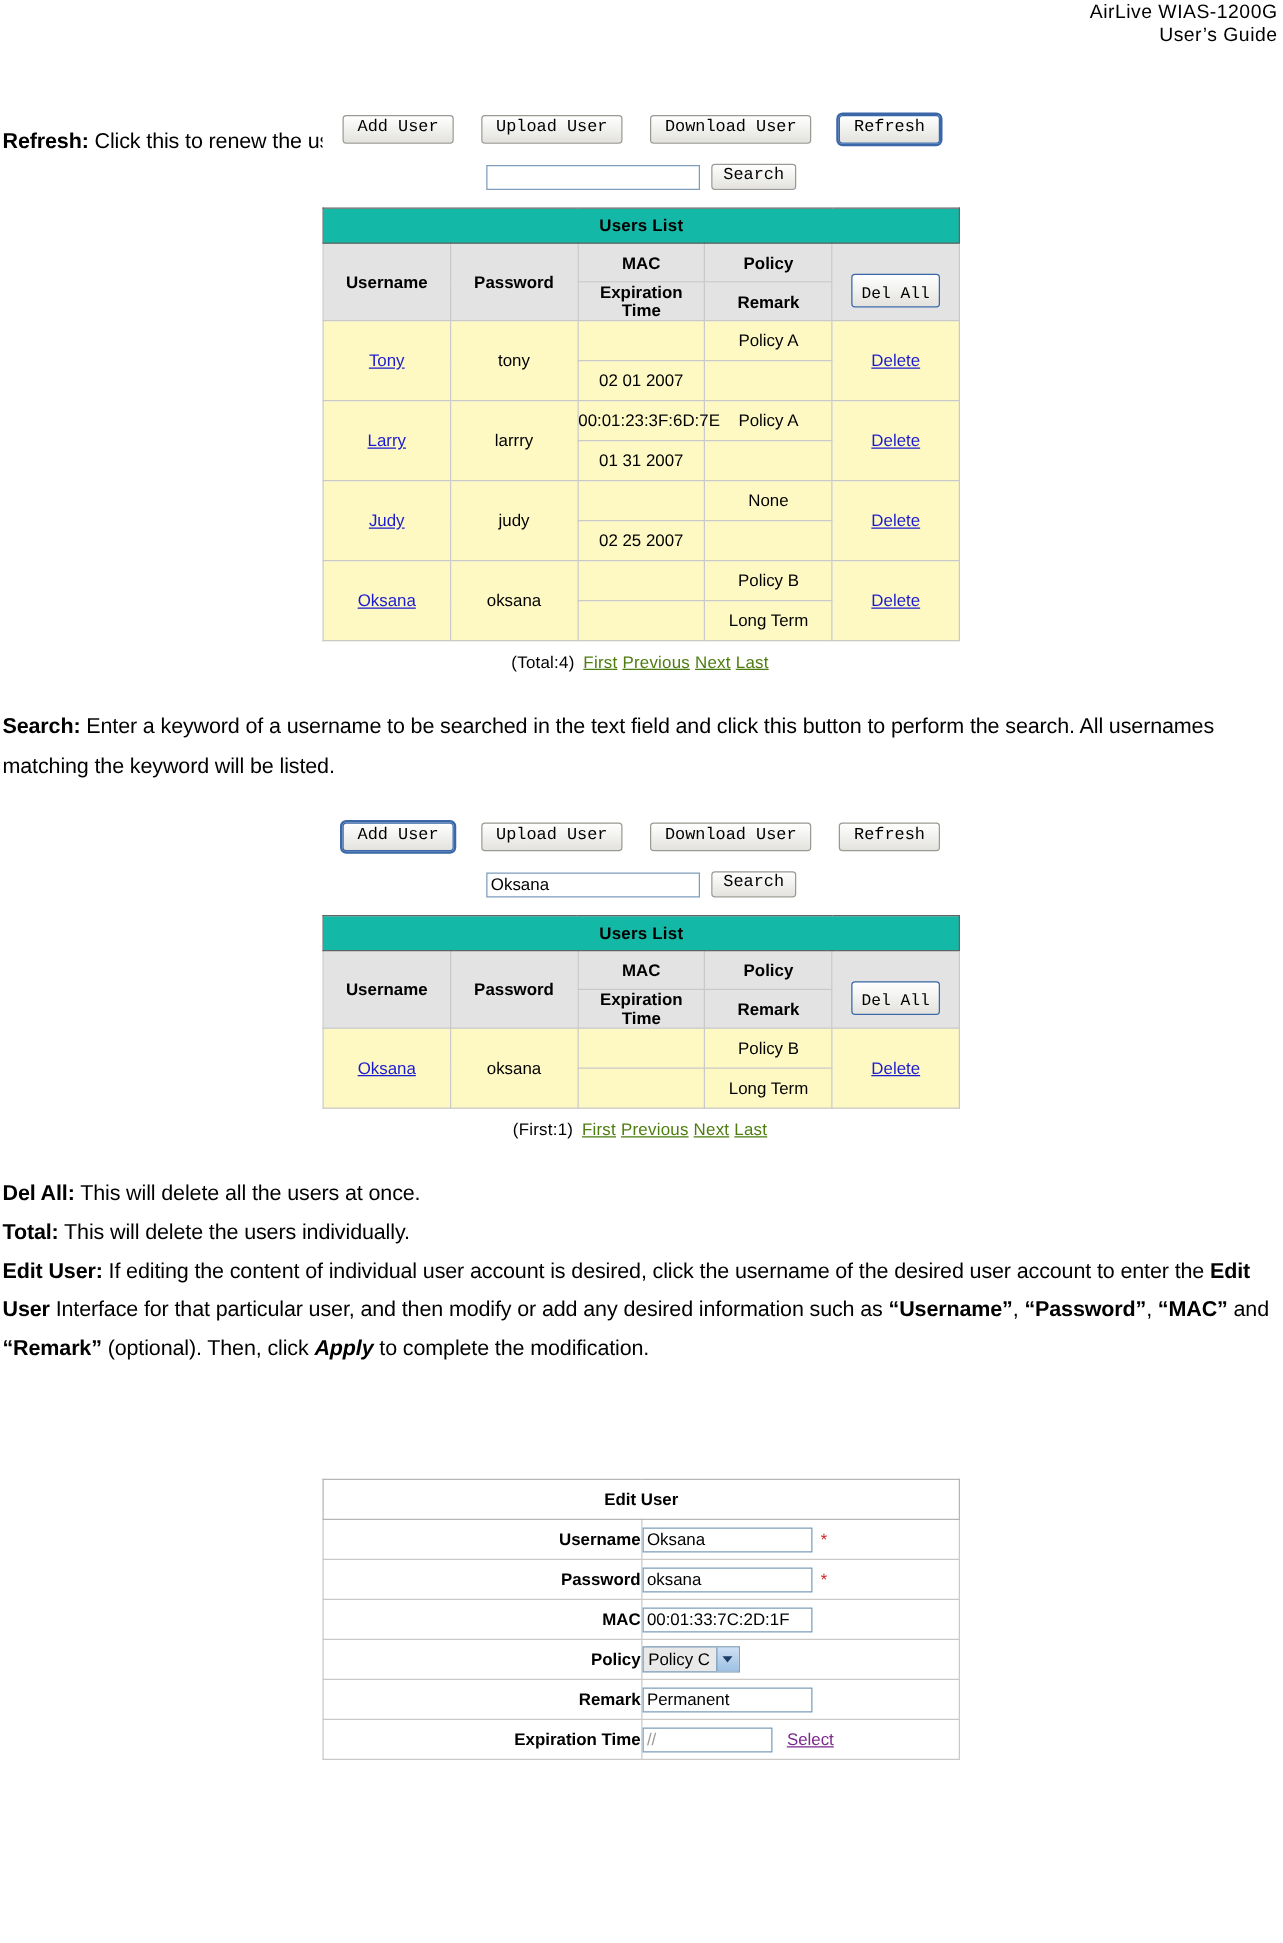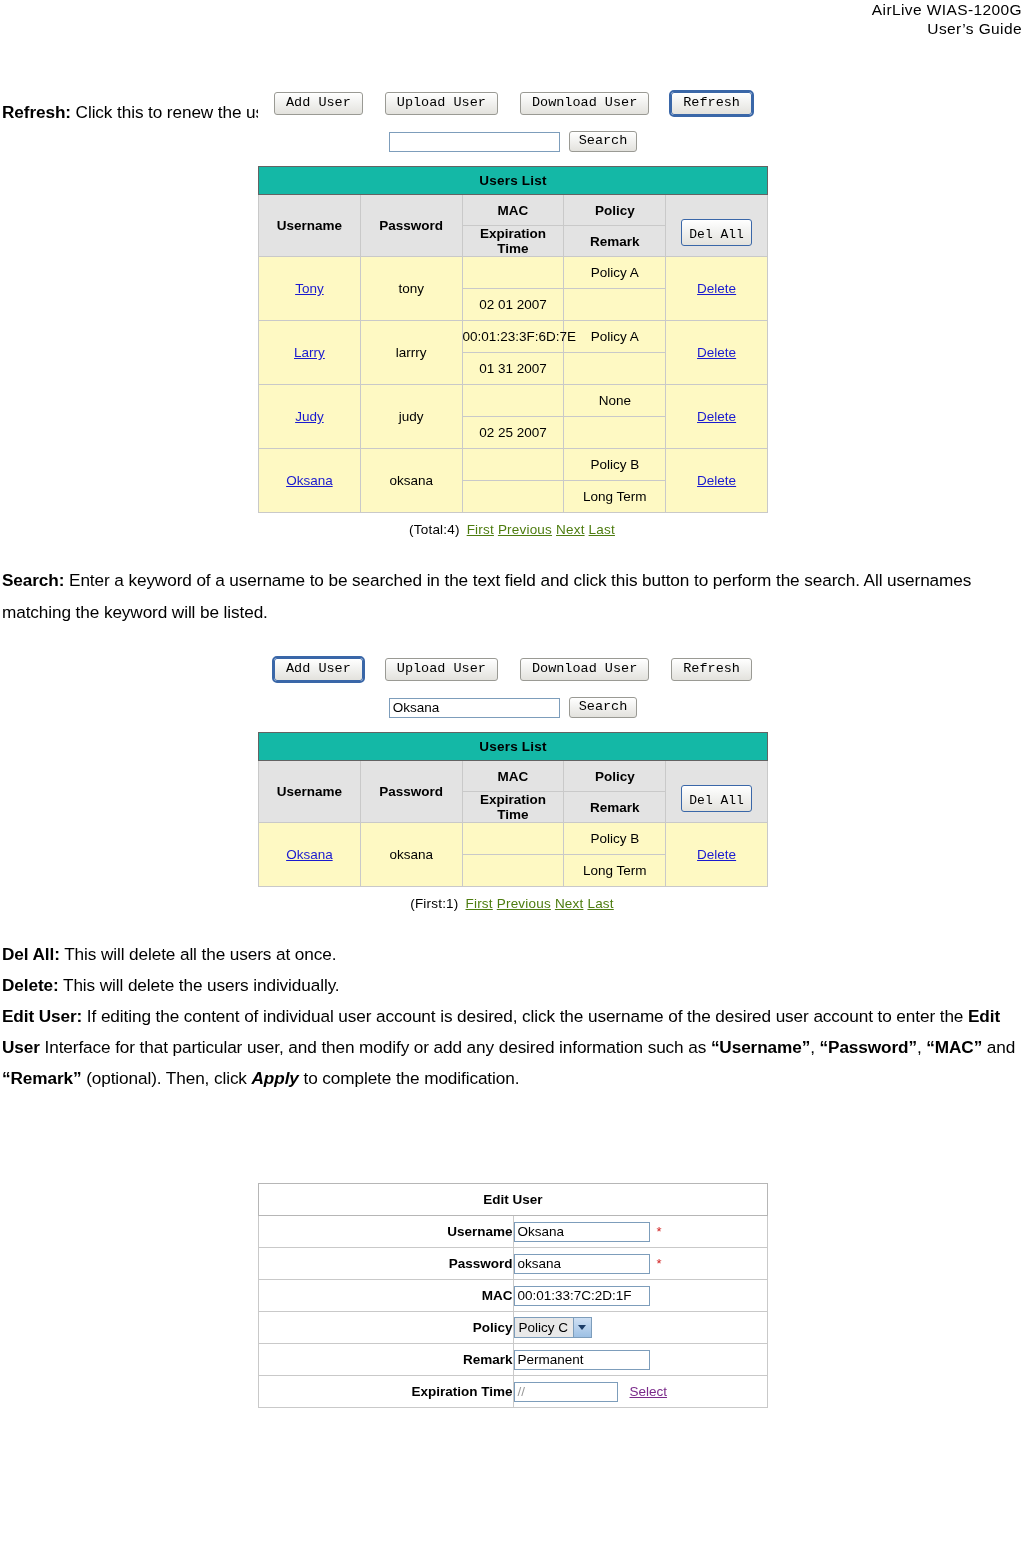--- a/index.html
+++ b/index.html
@@ -427,21 +427,21 @@
       </table>
 
     <div class="pager">
       <span class="total">(First:1)</span><a href="#">First</a><a href="#">Previous</a><a href="#">Next</a><a href="#">Last</a>
     </div>
   </div>
 </div>
 
 <div class="content" style="top:939px;">
   <p class="para tight"><b>Del All:</b><span> This will delete all the users at once.</span></p>
-  <p class="para tight"><b>Delete:</b><span> This will delete the users individually.</span></p>
+  <p class="para tight"><b>Total:</b><span> This will delete the users individually.</span></p>
   <p class="para tight"><b>Edit User:</b><span> If editing the content of individual user account is desired, click the username of the desired user account to enter the </span><b>Edit User</b><span> Interface for that particular user, and then modify or add any desired information such as </span><b>“Username”</b><span>, </span><b>“Password”</b><span>, </span><b>“MAC”</b><span> and </span><b>“Remark”</b><span> (optional). Then, click </span><i class="apply">Apply</i><span> to complete the modification.</span></p>
 </div>
 
 <div class="shot" style="top:1183px;">
   <div class="shot-inner" style="width:510px;">
     <table class="edituser">
       <tbody>
           <tr>
         <td class="eu-title" colspan="2">Edit User</td>
       </tr>

